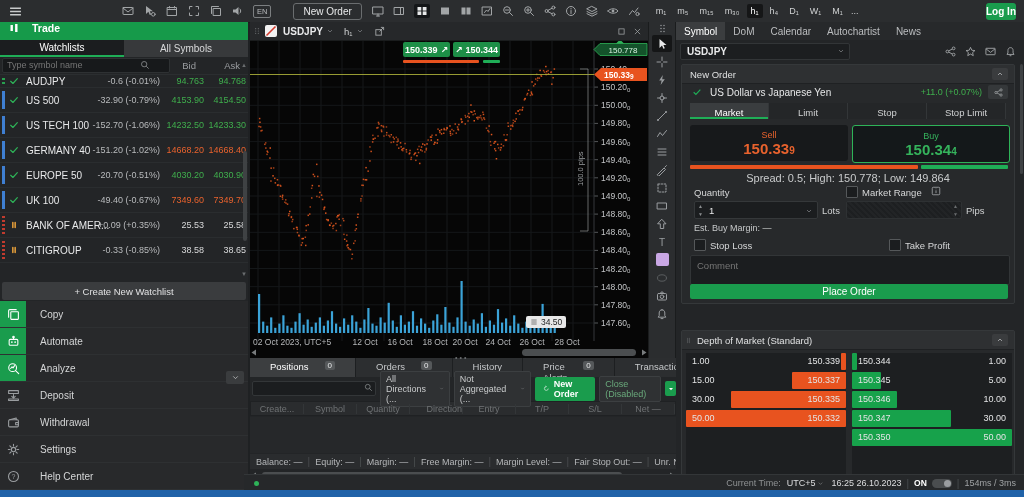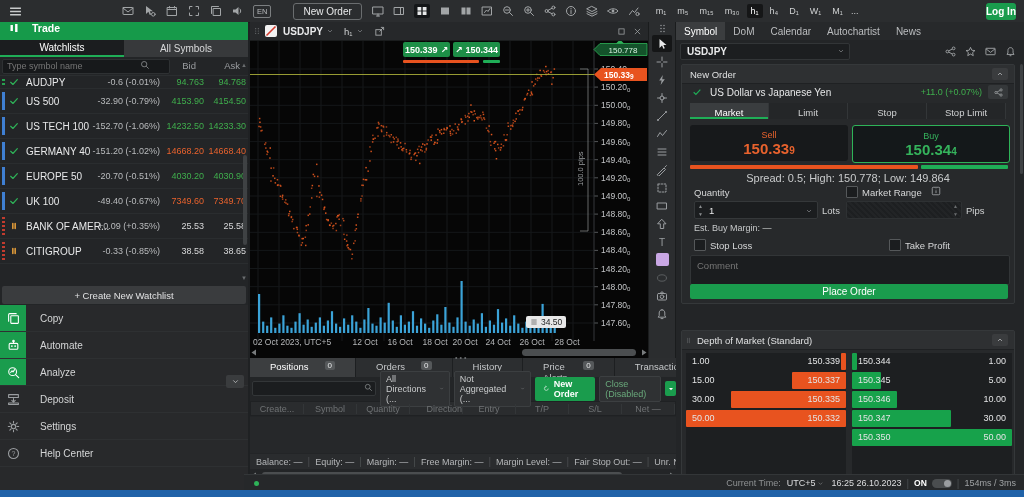--- a/index.html
+++ b/index.html
@@ -406,20 +406,30 @@
         </div>
         <div class="mrow">
           <span class="micon" style="color: rgb(154, 157, 160);">
             <svg width="13" height="13" viewBox="0 0 12 12" fill="none" stroke="currentColor" stroke-width="1" stroke-linecap="round" stroke-linejoin="round">
               <rect x="1.5" y="1.5" width="9" height="2.6"></rect>
               <path d="M6,5 V8.2 M4.4,6.8 L6,8.4 L7.6,6.8"></path>
               <rect x="1.5" y="9.2" width="9" height="1.4"></rect>
             </svg>
           </span>
           <span class="mlabel">Deposit</span>
+        </div>
+        <div class="mrow">
+          <span class="micon" style="color: rgb(154, 157, 160);">
+            <svg width="13" height="13" viewBox="0 0 12 12" fill="none" stroke="currentColor" stroke-width="1" stroke-linecap="round" stroke-linejoin="round">
+              <rect x="1.5" y="3.5" width="9" height="6.5" rx="1"></rect>
+              <path d="M8,6 H10.5 V8 H8 Z"></path>
+              <path d="M2.5,3.5 L8.5,1.8 V3.5"></path>
+            </svg>
+          </span>
+          <span class="mlabel">Withdrawal</span>
         </div>
         <div class="mrow">
           <span class="micon" style="color: rgb(154, 157, 160);">
             <svg width="13" height="13" viewBox="0 0 12 12" fill="none" stroke="currentColor" stroke-width="1" stroke-linecap="round" stroke-linejoin="round">
               <circle cx="6" cy="6" r="2"></circle>
               <path d="M6,1.2 V2.8 M6,9.2 V10.8 M1.2,6 H2.8 M9.2,6 H10.8 M2.6,2.6 L3.8,3.8 M8.2,8.2 L9.4,9.4 M9.4,2.6 L8.2,3.8 M3.8,8.2 L2.6,9.4"></path>
             </svg>
           </span>
           <span class="mlabel">Settings</span>
         </div>

